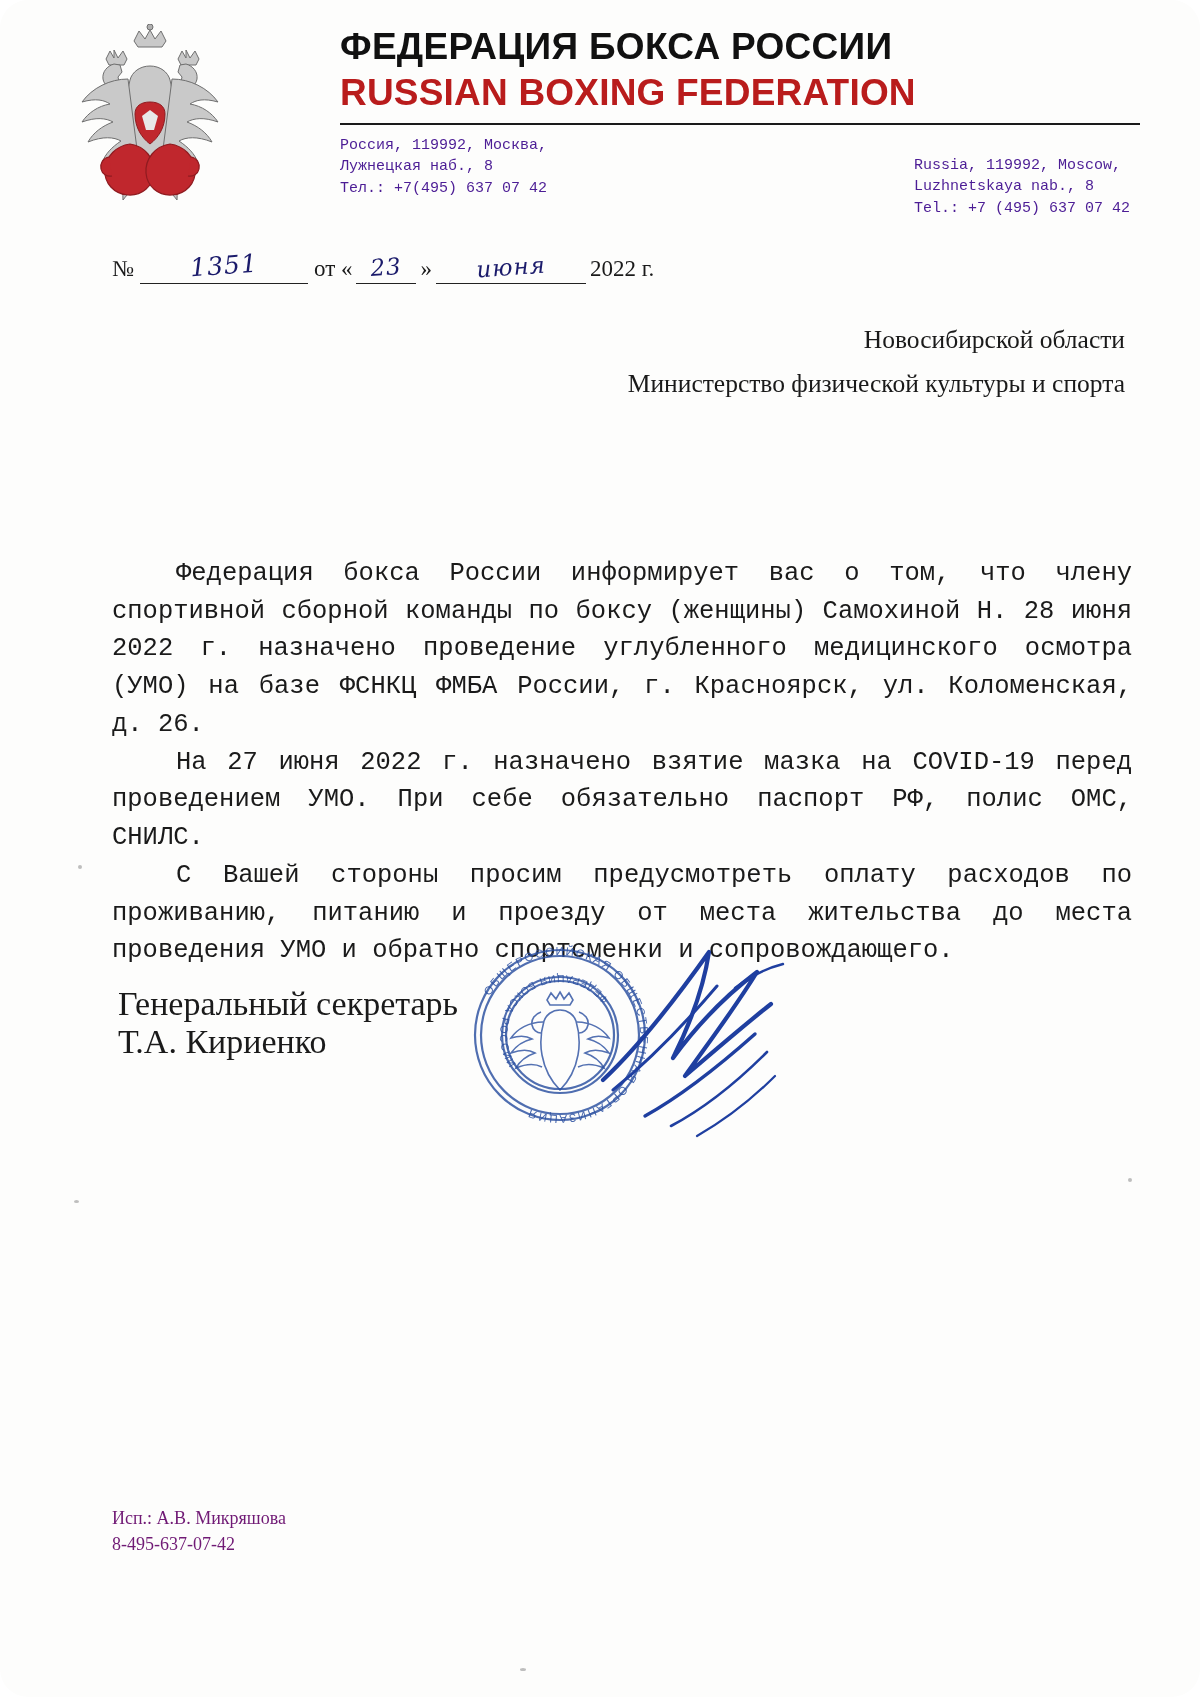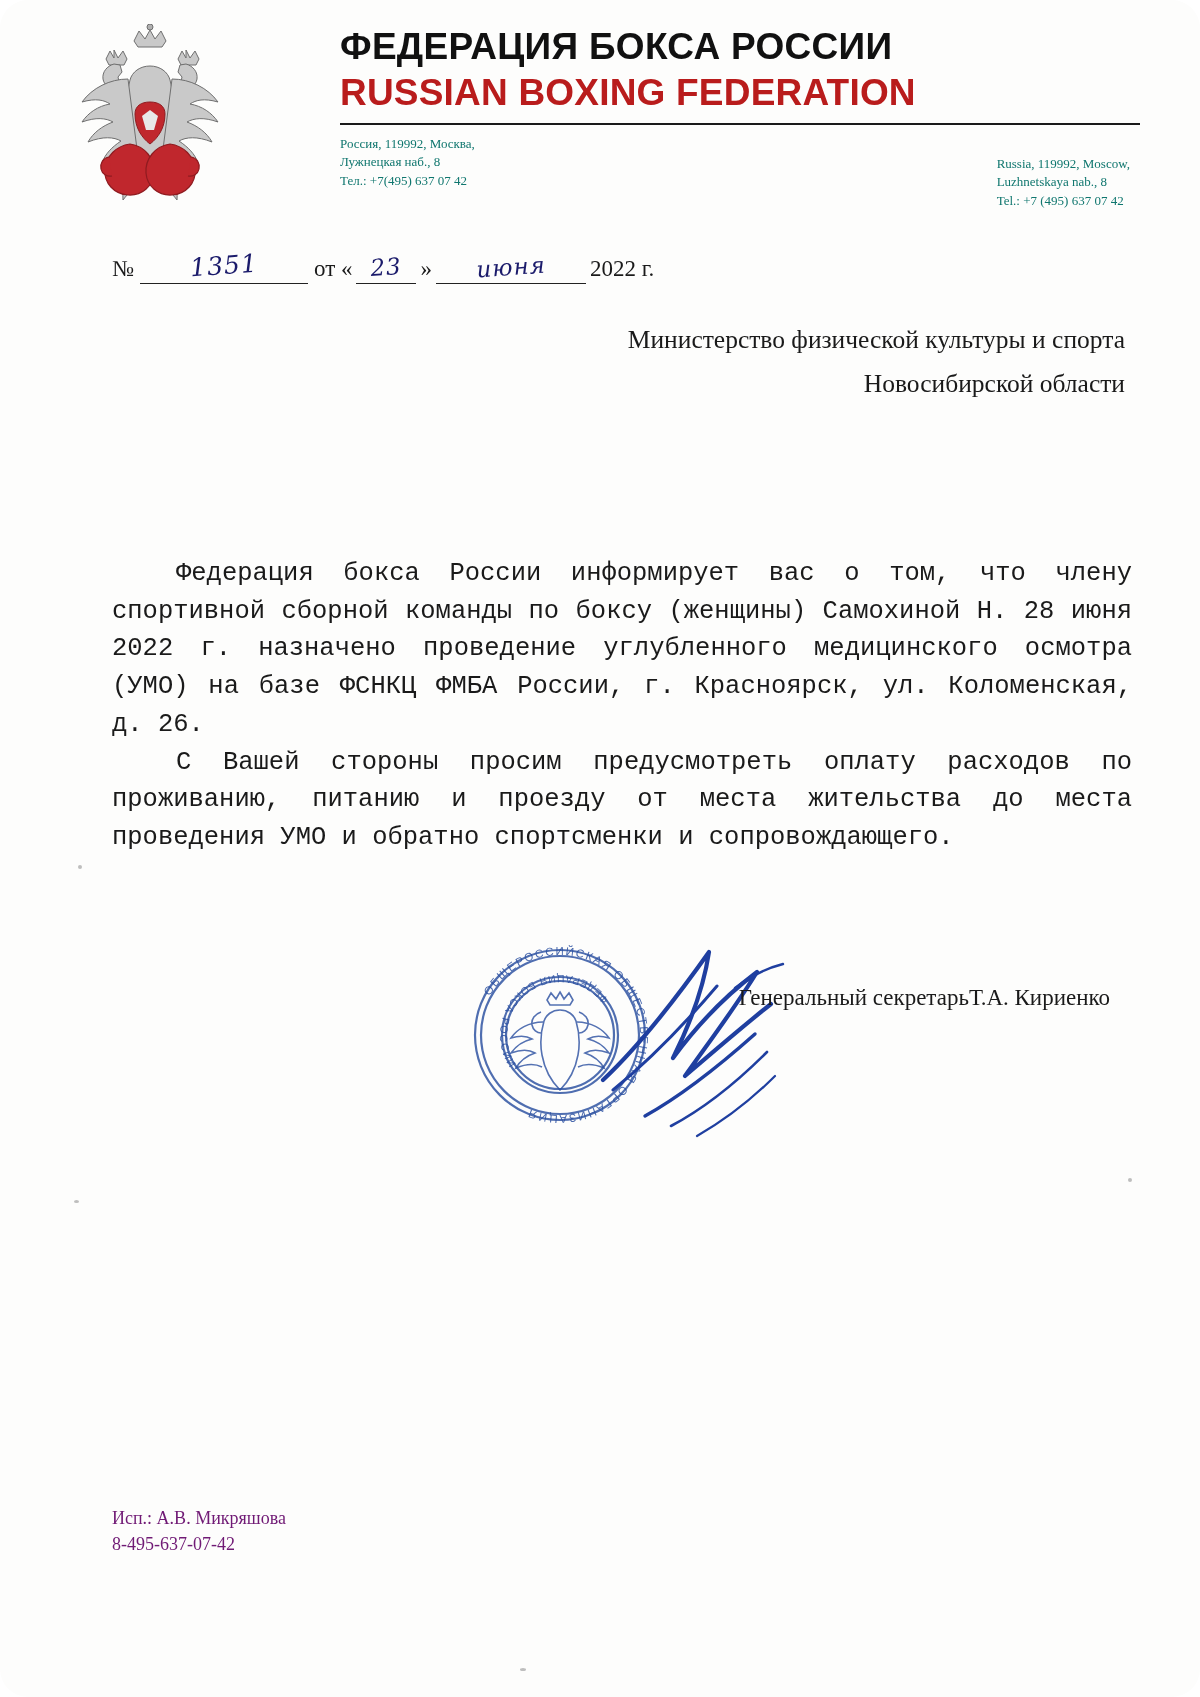--- a/index.html
+++ b/index.html
@@ -64,24 +64,24 @@
     margin-top: 9px;
     border-top: 2px solid #1a1a1a;
     width: 100%;
   }
   .addr-row {
     display: flex;
     justify-content: space-between;
     margin-top: 10px;
   }
   .addr {
-    font-family: Liberation Serif, serif;
-    font-size: 13px;
+    font-family: Liberation Mono, monospace;
+    font-size: 15px;
     line-height: 1.42;
-    color: #0f766e;
+    color: #4c1d95;
   }
   .addr.right { text-align: left; padding-right: 10px; margin-top: 20px; }
 
   
   .regline {
     position: absolute;
     top: 250px;
     left: 112px;
     height: 34px;
     display: flex;
@@ -138,22 +138,23 @@
     font-family: Liberation Mono, monospace;
   }
 
   
   .sig-row {
     position: absolute;
     top: 985px;
     left: 118px;
     right: 90px;
     display: flex;
-    justify-content: flex-end;
-    font-size: 23px;
+    justify-content: center;
+    font-size: 34px;
+    flex-direction: column;
   }
   .stamp {
     position: absolute;
     left: 455px;
     top: 930px;
     width: 210px;
     height: 210px;
   }
   .signature {
     position: absolute;
@@ -251,26 +252,27 @@
       <span class="hand small">23</span>
     </span>
     <span class="lbl">»</span>
     <span class="blank month">
       <span class="hand small">июня</span>
     </span>
     <span class="lbl">2022 г.</span>
   </div>
 
   <div class="addressee">
+    <div>Новосибирской области</div>
     <div>Министерство физической культуры и спорта</div>
-    <div>Новосибирской области</div>
   </div>
 
   <div class="body-text">
     <p>Федерация бокса России информирует вас о том, что члену спортивной сборной команды по боксу (женщины) Самохиной Н. 28 июня 2022 г. назначено проведение углубленного медицинского осмотра (УМО) на базе ФСНКЦ ФМБА России, г. Красноярск, ул. Коломенская, д. 26.</p>
+    <p>На 27 июня 2022 г. назначено взятие мазка на COVID-19 перед проведением УМО. При себе обязательно паспорт РФ, полис ОМС, СНИЛС.</p>
     <p>С Вашей стороны просим предусмотреть оплату расходов по проживанию, питанию и проезду от места жительства до места проведения УМО и обратно спортсменки и сопровождающего.</p>
   </div>
 
   <div class="stamp">
     <svg viewBox="0 0 210 210" width="210" height="210" aria-hidden="true">
       <defs>
         <path id="arcOuter" d="M 105,105 m -80,0 a 80,80 0 1,1 160,0 a 80,80 0 1,1 -160,0"></path>
         <path id="arcInner" d="M 105,105 m 60,0 a 60,60 0 1,0 -120,0 a 60,60 0 1,0 120,0"></path>
       </defs>
       <g fill="none" stroke="#2a4fa0" stroke-width="2.2" opacity="0.82">

